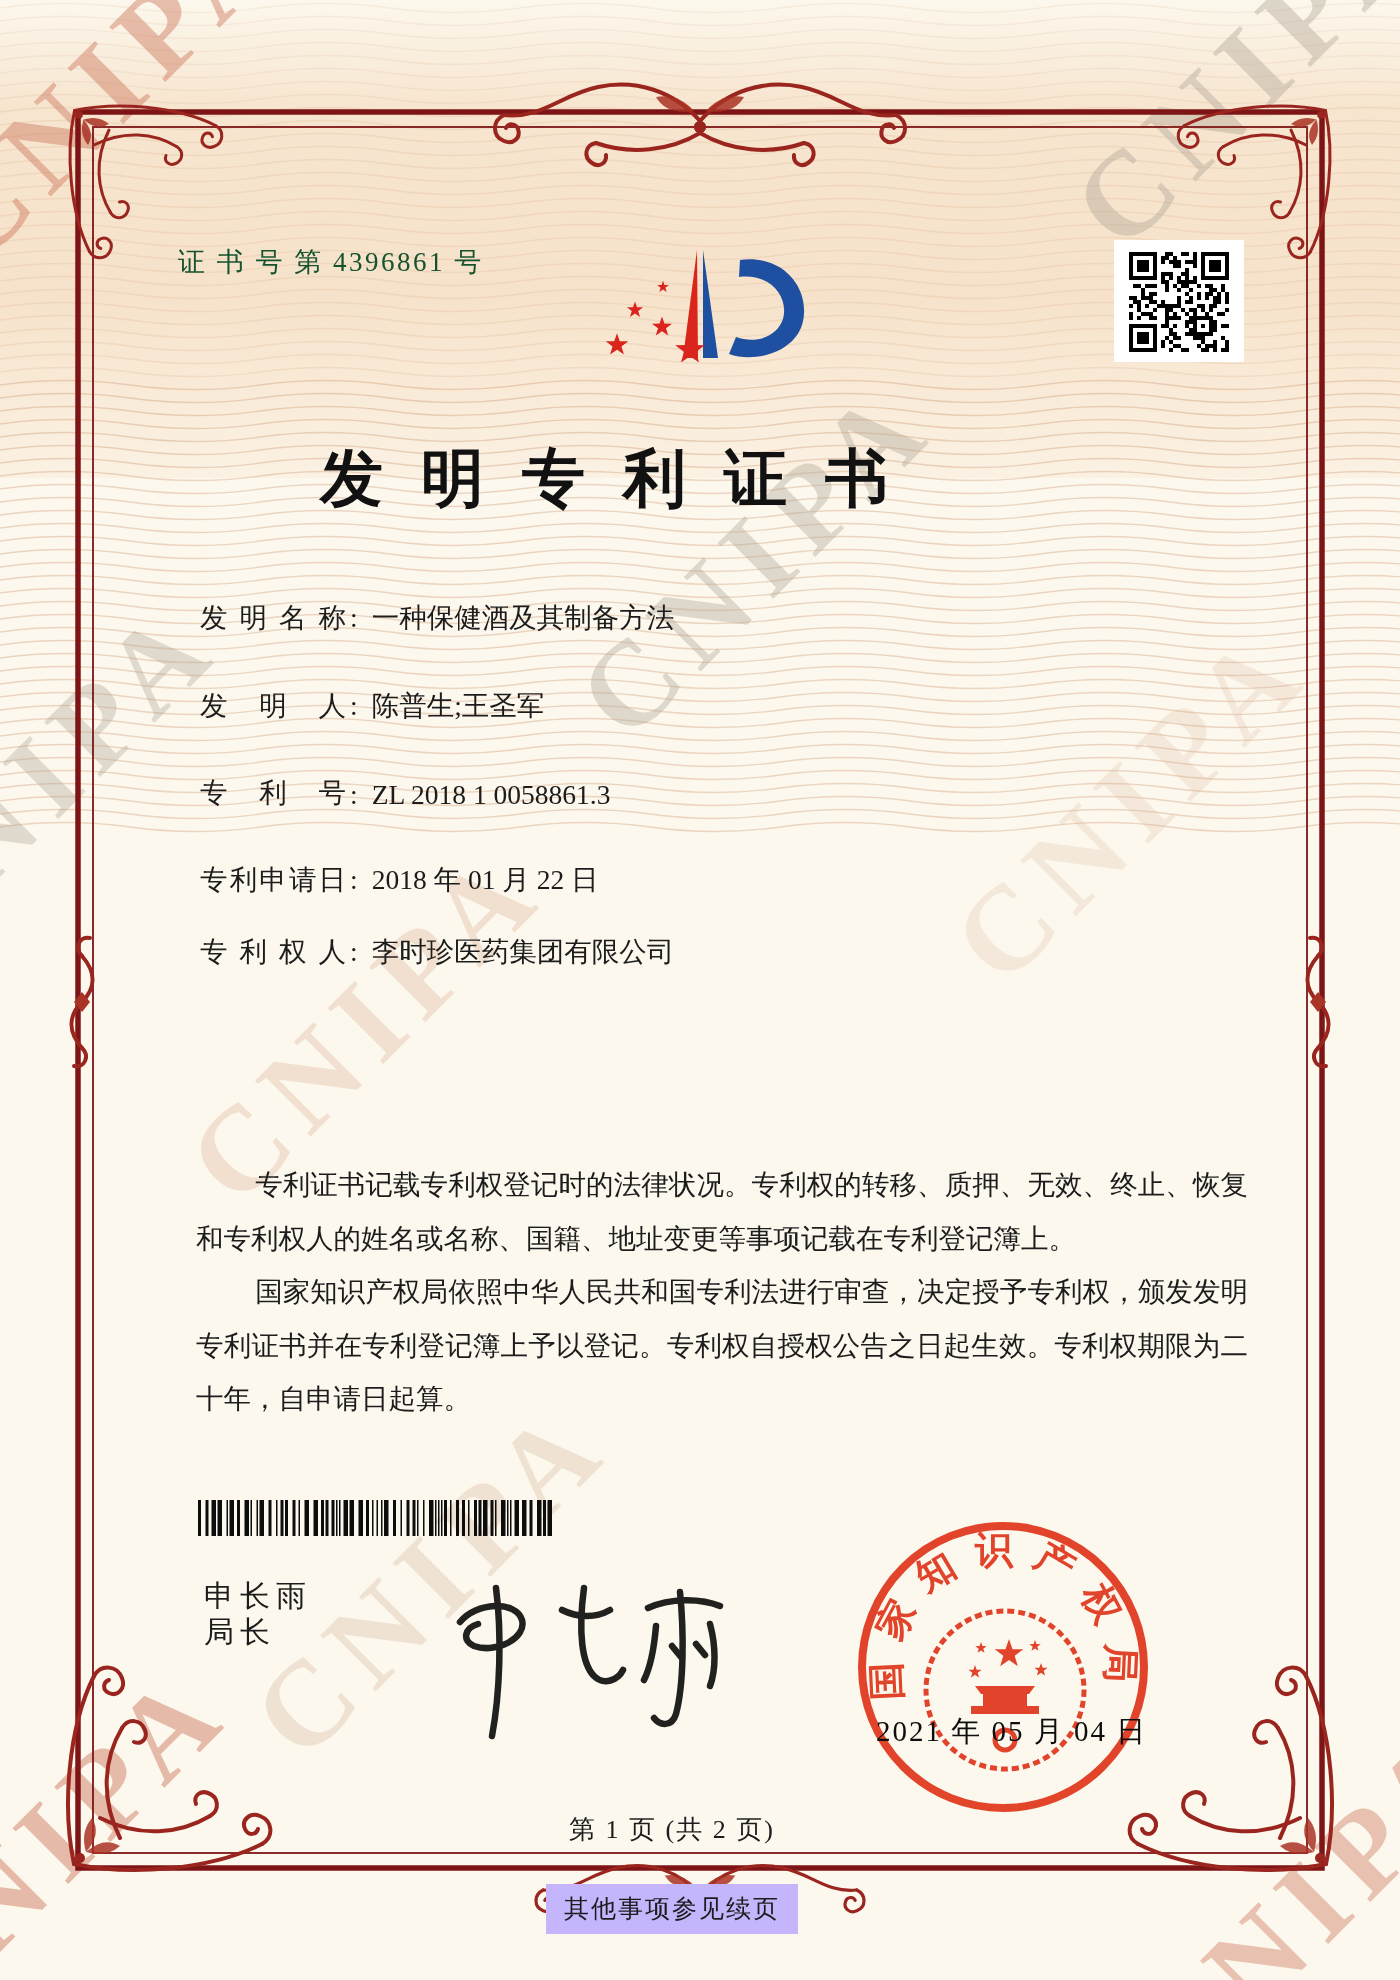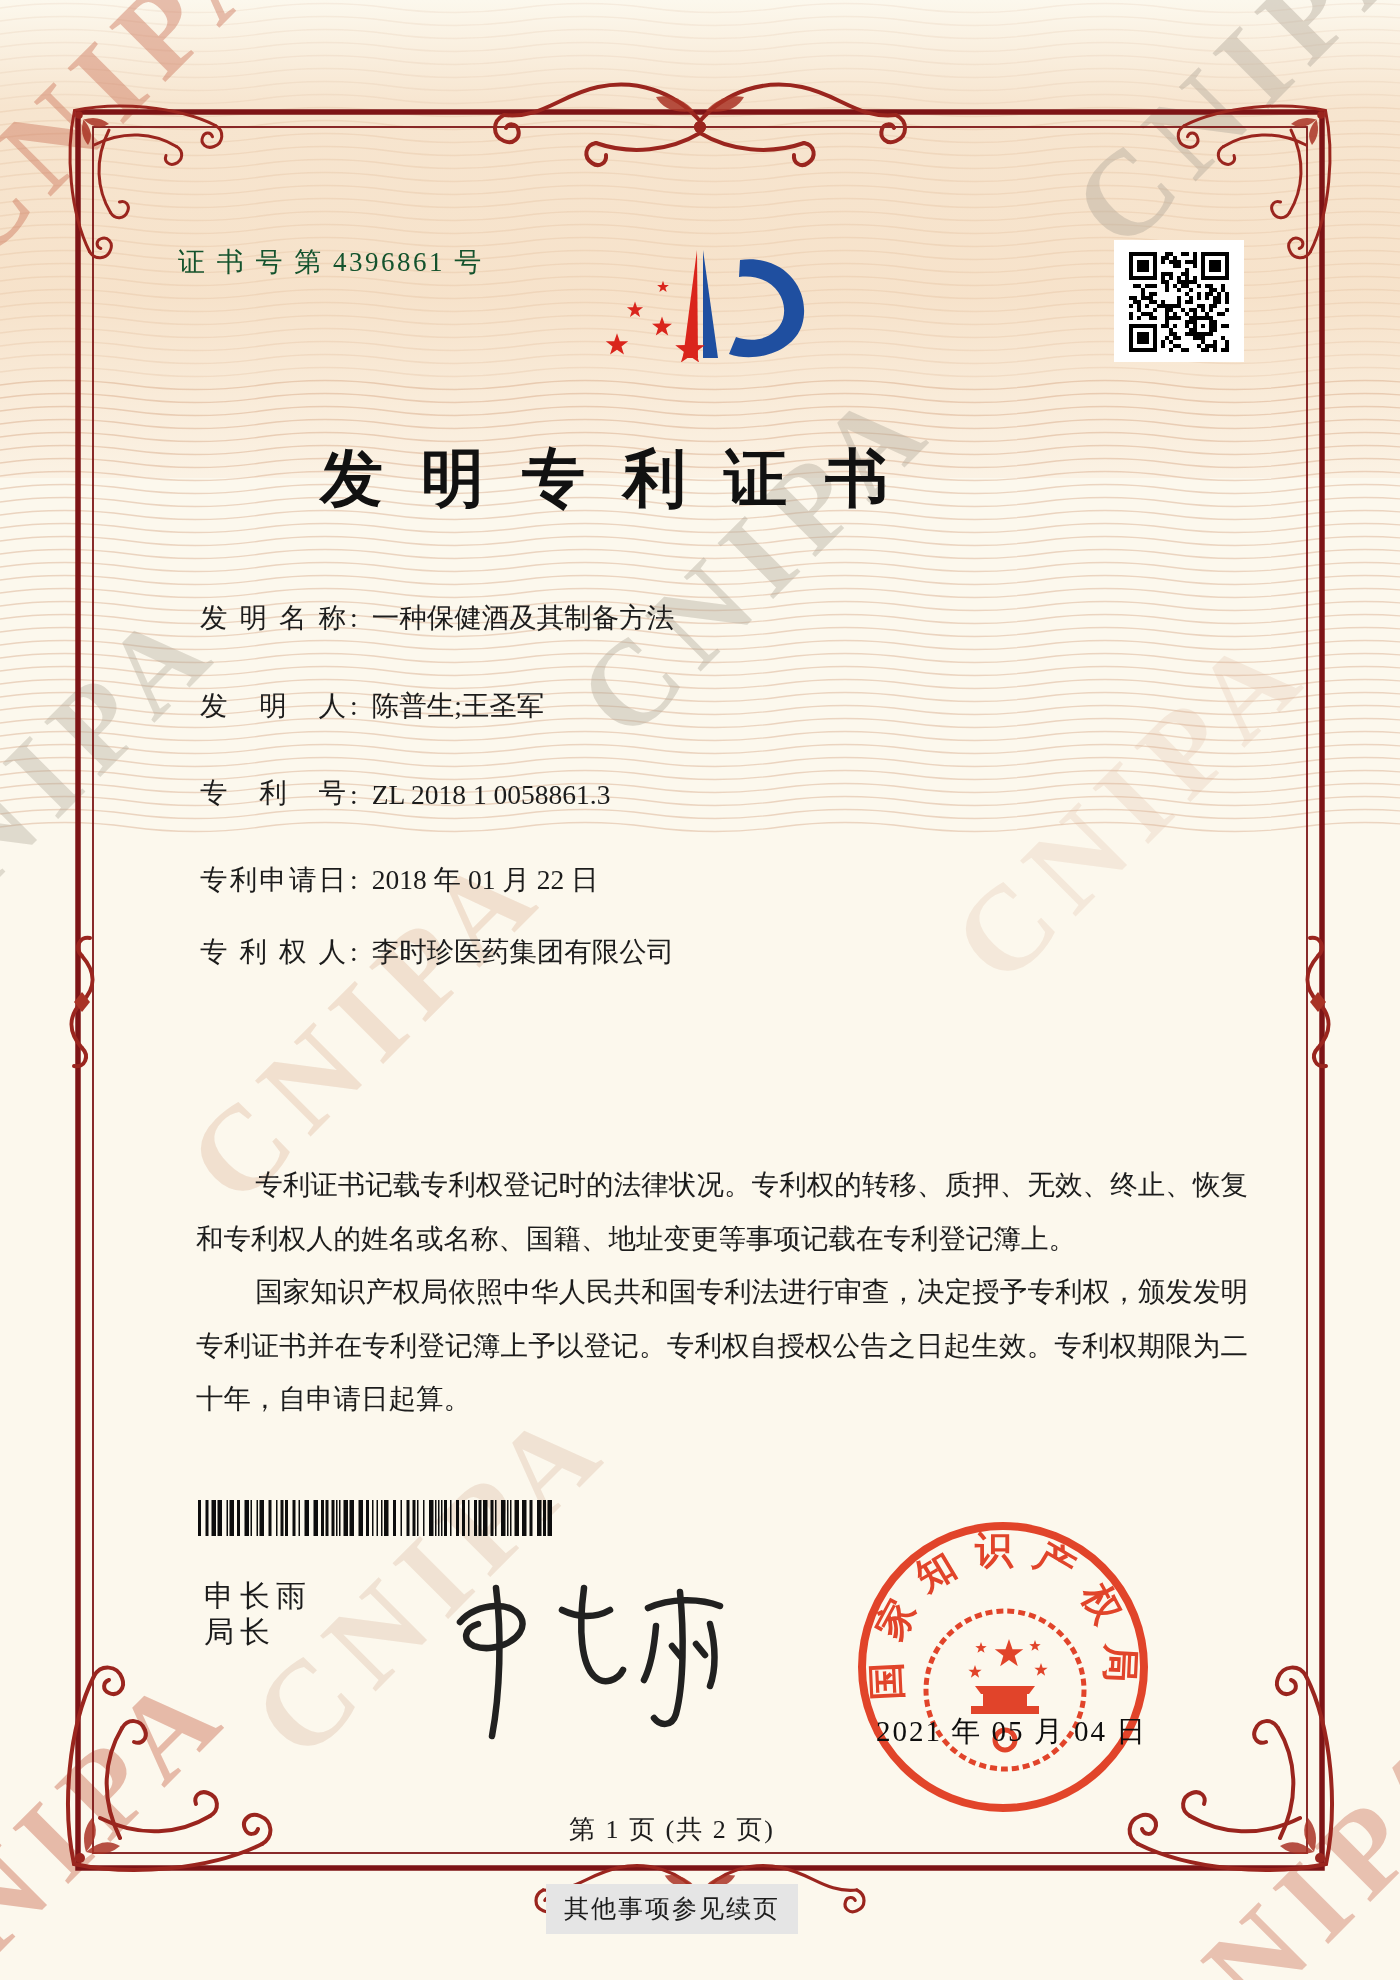--- a/index.html
+++ b/index.html
@@ -28,21 +28,21 @@
   .fvalue{white-space:pre;margin-left:8px;}
   .grp2{position:absolute;left:522px;top:0;white-space:nowrap;}
   
   .paras{left:196px;top:1158px;width:1052px;font-size:27.5px;line-height:53.5px;text-align:justify;}
   .paras p{margin:0;text-indent:2.15em;}
   
   .issuer-title{left:204px;top:1612px;font-size:30px;letter-spacing:6px;}
   .issuer-name{left:204px;top:1576px;font-size:30px;letter-spacing:6px;}
   .sealdate{left:876px;top:1712px;font-size:29px;letter-spacing:2px;color:#0e0e0e;z-index:8;}
   .pageinfo{left:0;top:1812px;width:1344px;text-align:center;font-size:26px;letter-spacing:2px;z-index:5;}
-  .noteband{left:546px;top:1884px;width:252px;height:50px;background:#e5e5e5;z-index:6;
+  .noteband{left:546px;top:1884px;width:252px;height:50px;background:#c4b5fd;z-index:6;
             text-align:center;line-height:50px;font-size:25px;letter-spacing:2px;}
   svg{display:block;}
 </style>
 </head>
 <body>
 
 <div class="page">
 
   <div class="abs tint"></div>
   <svg id="waves" class="abs" width="1400" height="840">

